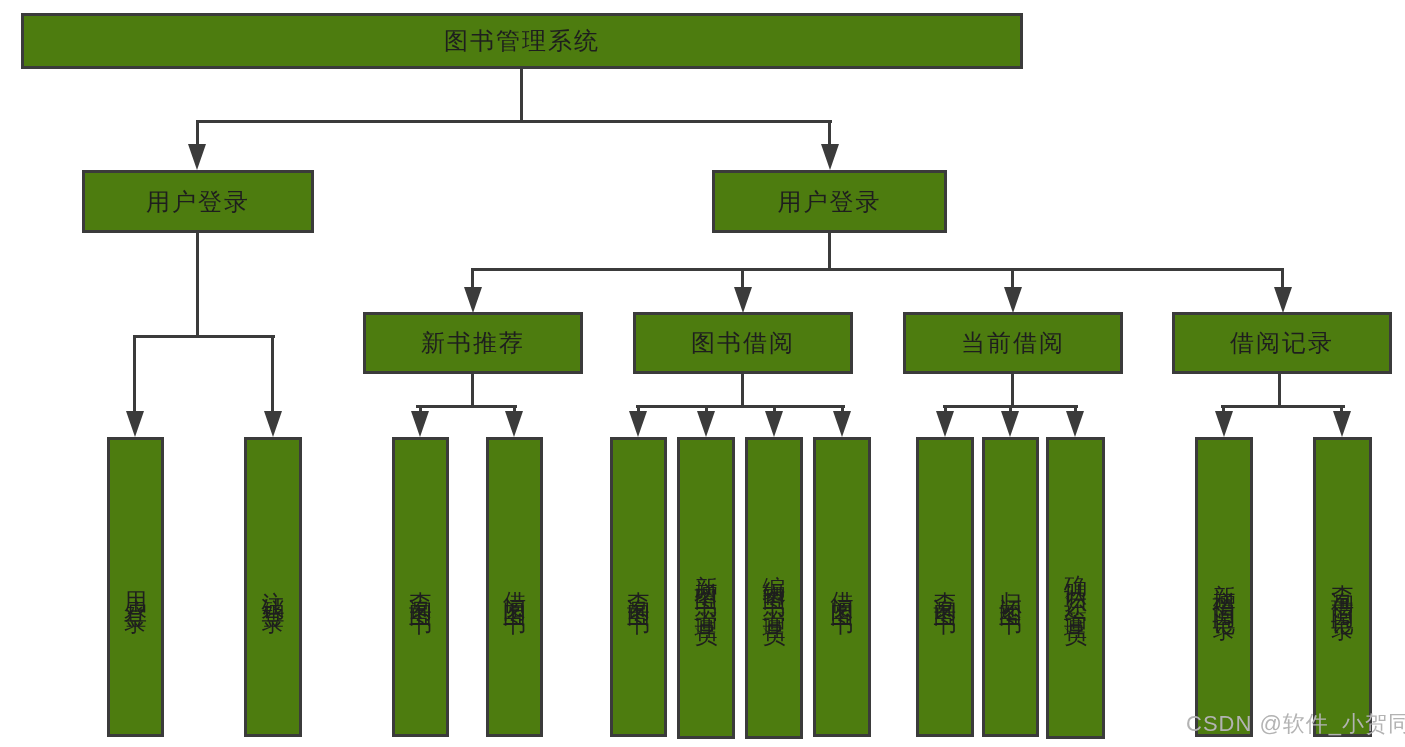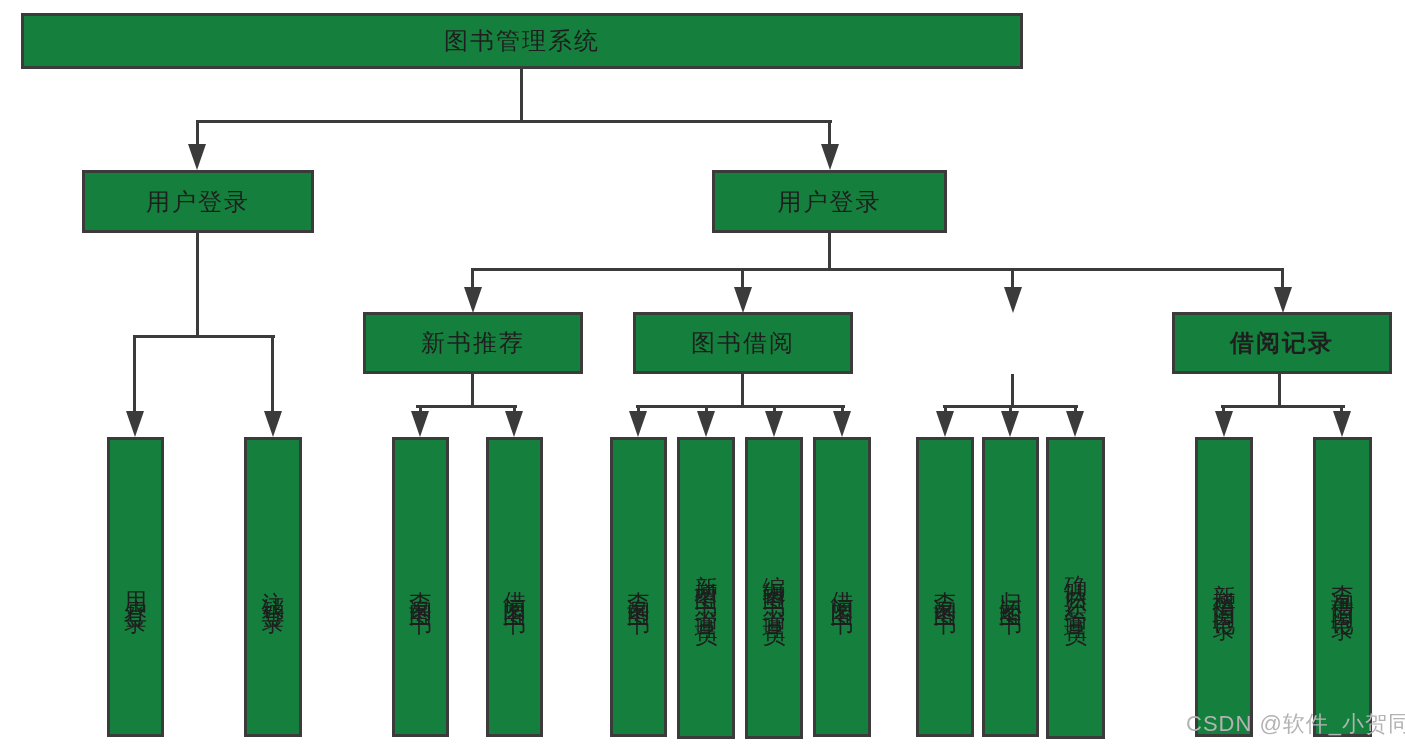--- a/index.html
+++ b/index.html
@@ -9,21 +9,21 @@
     height: 747px;
     background: #ffffff;
     font-family: "Liberation Sans", sans-serif;
     color: #1e1e1e;
     overflow: hidden;
   }
   .box {
     position: absolute;
     box-sizing: border-box;
     border: 3px solid #3b3b3b;
-    background: #15803d;
+    background: #4d7c0f;
     display: flex;
     align-items: center;
     justify-content: center;
   }
   .hlabel {
     font-size: 24px;
     letter-spacing: 2px;
     color: #1e1e1e;
     white-space: nowrap;
   }
@@ -98,21 +98,24 @@
   <div class="arrow" style="left:734px; top:287px;"></div>
   <div class="arrow" style="left:1004px; top:287px;"></div>
   <div class="arrow" style="left:1274px; top:287px;"></div>
 
   <div class="box" style="left:363px; top:312px; width:220px; height:62px;">
     <span class="hlabel">新书推荐</span>
   </div>
   <div class="box" style="left:633px; top:312px; width:220px; height:62px;">
     <span class="hlabel">图书借阅</span>
   </div>
-  <div class="box" style="left:1172px; top:312px; width:220px; height:62px;font-weight:bold;">
+  <div class="box" style="left:903px; top:312px; width:220px; height:62px;">
+    <span class="hlabel">当前借阅</span>
+  </div>
+  <div class="box" style="left:1172px; top:312px; width:220px; height:62px;">
     <span class="hlabel">借阅记录</span>
   </div>
 
   <div class="line" style="left:471px; top:374px; width:3px; height:34px;"></div>
   <div class="line" style="left:416px; top:405px; width:101px; height:3px;"></div>
   <div class="line" style="left:419px; top:405px; width:3px; height:10px;"></div>
   <div class="line" style="left:513px; top:405px; width:3px; height:10px;"></div>
   <div class="arrow" style="left:411px; top:411px;"></div>
   <div class="arrow" style="left:505px; top:411px;"></div>
 

